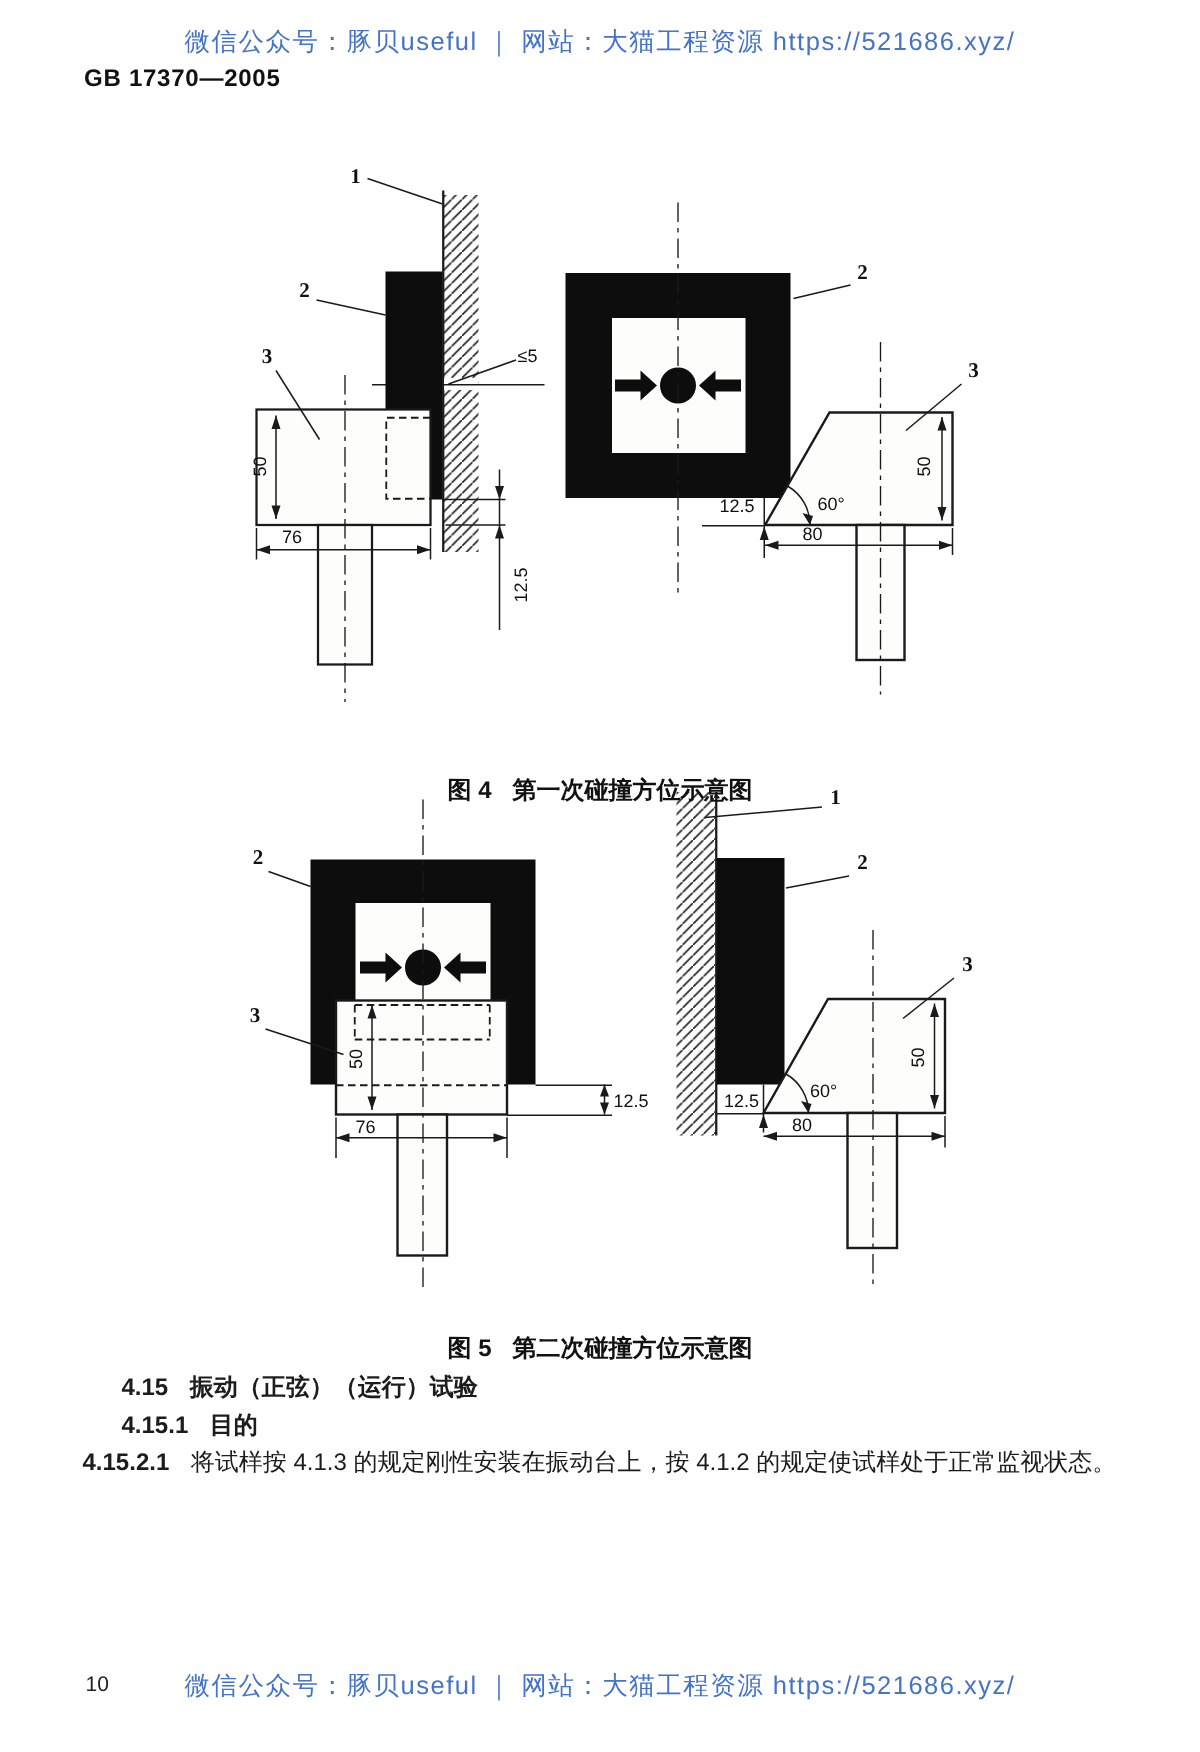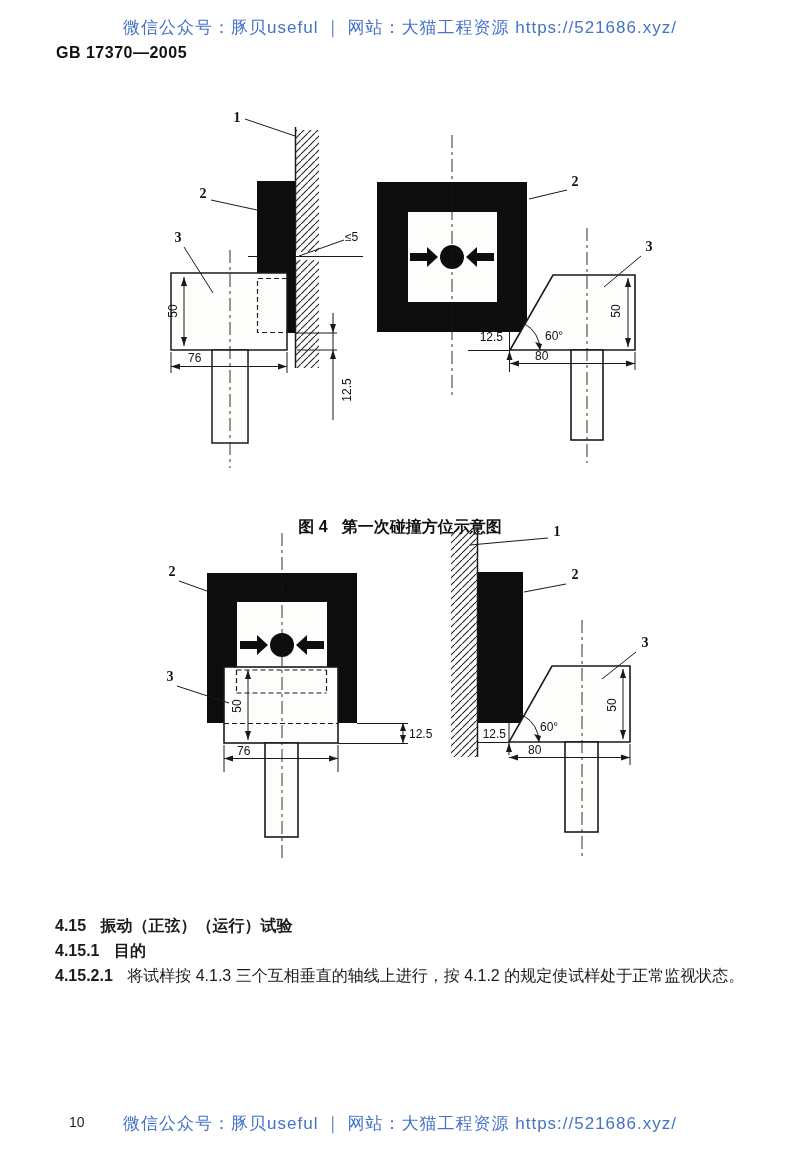--- a/index.html
+++ b/index.html
@@ -26,24 +26,24 @@
   .cap4{top:496px;margin-top:21px;}
   .cap5{top:889px;}
   .fig-caption .fig-no{margin-right:14px;}
   .body-text{
     position:absolute;left:55px;top:913px;width:702px;
     font-size:16px;line-height:25px;text-align:justify;
   }
   .body-text p{margin:0;}
   .clause-head{font-weight:bold;}
   .clause-no{font-weight:bold;margin-right:0.9em;}
-  .head-no{margin-right:0.9em;}
+  .head-no{margin-right:0.9em;margin-left:26px;}
   .indent{text-indent:2em;}
   .page-number{
-    position:absolute;left:69px;top:1114px;font-size:14px;color:#222;
+    position:absolute;left:57px;top:1114px;font-size:14px;color:#222;
   }
   svg text{fill:#111;}
   .dim-text{font-size:12px;font-family:"Liberation Sans","DejaVu Sans",sans-serif;}
   .part-text{font-size:14px;font-weight:600;font-family:"Liberation Serif","DejaVu Serif",serif;}
 </style>
 </head>
 <body>
 
 <div class="page">
 
@@ -212,23 +212,26 @@
     <text class="dim-text" text-anchor="end" x="506" y="738">12.5</text>
     <text class="dim-text" x="540" y="731">60°</text>
     <text class="part-text" text-anchor="middle" x="557" y="536">1</text>
     <text class="part-text" text-anchor="middle" x="575" y="579">2</text>
     <text class="part-text" text-anchor="middle" x="645" y="647">3</text>
   </svg>
 
   <div class="fig-caption cap4">
     <span class="fig-no">图 4</span><span>第一次碰撞方位示意图</span>
   </div>
+  <div class="fig-caption cap5">
+    <span class="fig-no">图 5</span><span>第二次碰撞方位示意图</span>
+  </div>
 
   <div class="body-text">
     <p class="clause-head"><span class="head-no">4.15</span><span>振动（正弦）（运行）试验</span></p>
     <p class="clause-head"><span class="head-no">4.15.1</span><span>目的</span></p>
-    <p><span class="clause-no">4.15.2.1</span><span>将试样按 4.1.3 三个互相垂直的轴线上进行，按 4.1.2 的规定使试样处于正常监视状态。</span></p>
+    <p><span class="clause-no">4.15.2.1</span><span>将试样按 4.1.3 的规定刚性安装在振动台上，按 4.1.2 的规定使试样处于正常监视状态。</span></p>
   </div>
 
   <div class="page-number">10</div>
   <div class="wm wm-bottom" style="color:#4473c8">微信公众号：豚贝useful ｜ 网站：大猫工程资源 https://521686.xyz/</div>
 
 </div>
 
 </body></html>

